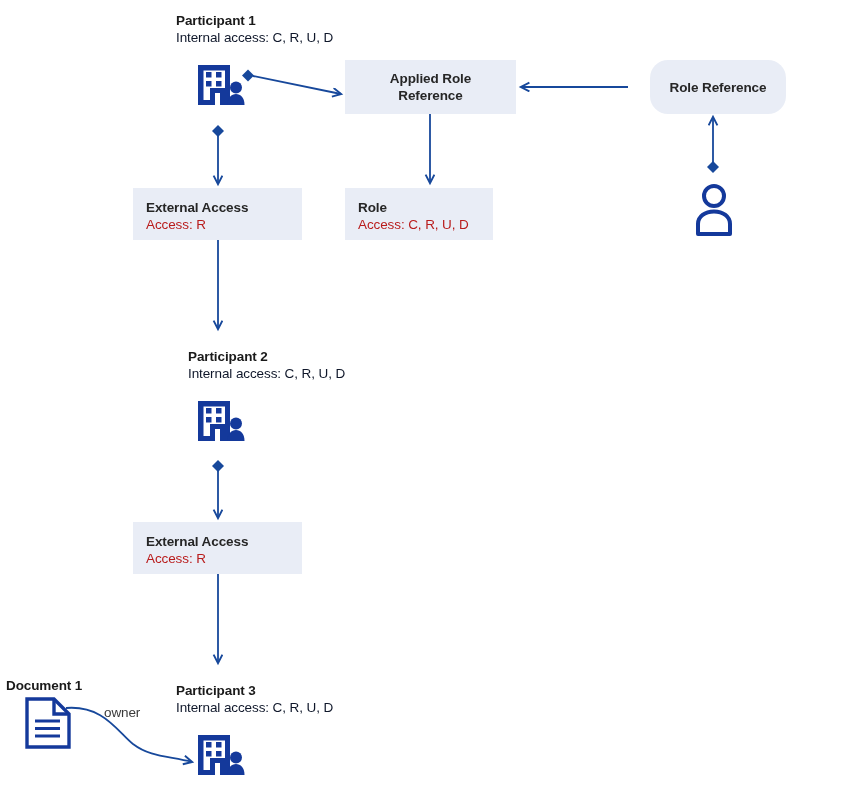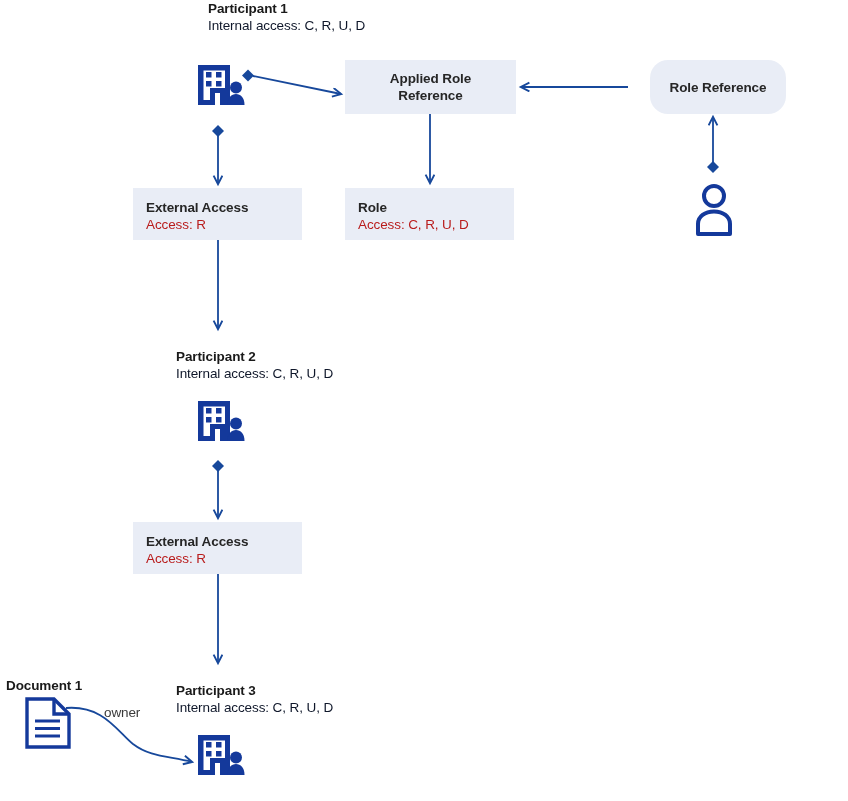--- a/index.html
+++ b/index.html
@@ -201,41 +201,41 @@
 
   <div class="node-box centered" style="left:345px; top:60px; width:171px; height:54px;">
     <div class="box-title">Applied Role</div>
     <div class="box-title">Reference</div>
   </div>
 
   <div class="node-box centered" style="left:650px; top:60px; width:136px; height:54px;border-radius:18px;">
     <div class="box-title">Role Reference</div>
   </div>
 
-  <div class="node-box" style="left:345px; top:188px; width:169px; height:52px;">
+  <div class="node-box" style="left:345px; top:188px; width:148px; height:52px;">
     <div class="box-title">Role</div>
     <div class="box-sub">Access: C, R, U, D</div>
   </div>
 
   <div class="node-box" style="left:133px; top:188px; width:169px; height:52px;">
     <div class="box-title">External Access</div>
     <div class="box-sub">Access: R</div>
   </div>
 
   <div class="node-box" style="left:133px; top:522px; width:169px; height:52px;">
     <div class="box-title">External Access</div>
     <div class="box-sub">Access: R</div>
   </div>
 
-  <div class="label-group" style="left:176px; top:0;margin-left:32px;">
+  <div class="label-group" style="left:176px; top:12px;">
     <div class="label-title">Participant 1</div>
     <div class="label-sub">Internal access: C, R, U, D</div>
   </div>
 
-  <div class="label-group" style="left:176px; top:348px;">
+  <div class="label-group" style="left:188px; top:348px;">
     <div class="label-title">Participant 2</div>
     <div class="label-sub">Internal access: C, R, U, D</div>
   </div>
 
   <div class="label-group" style="left:176px; top:682px;">
     <div class="label-title">Participant 3</div>
     <div class="label-sub">Internal access: C, R, U, D</div>
   </div>
 
 

